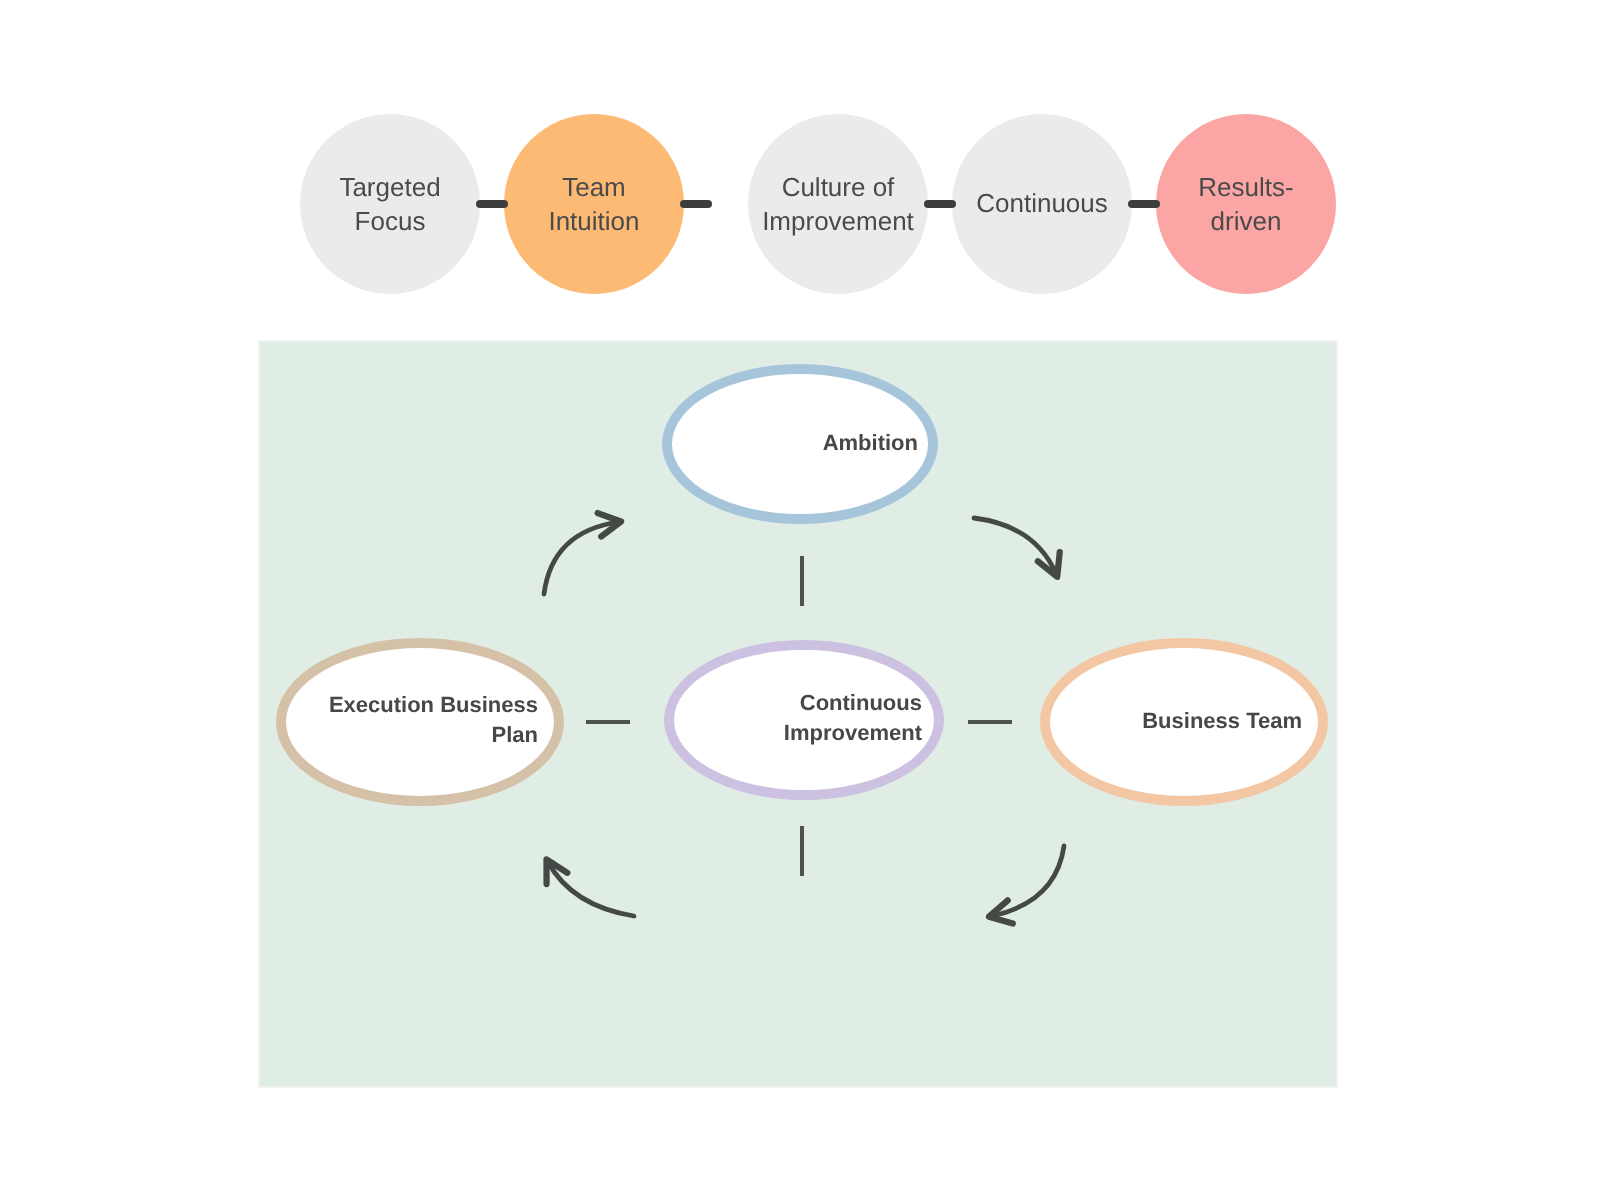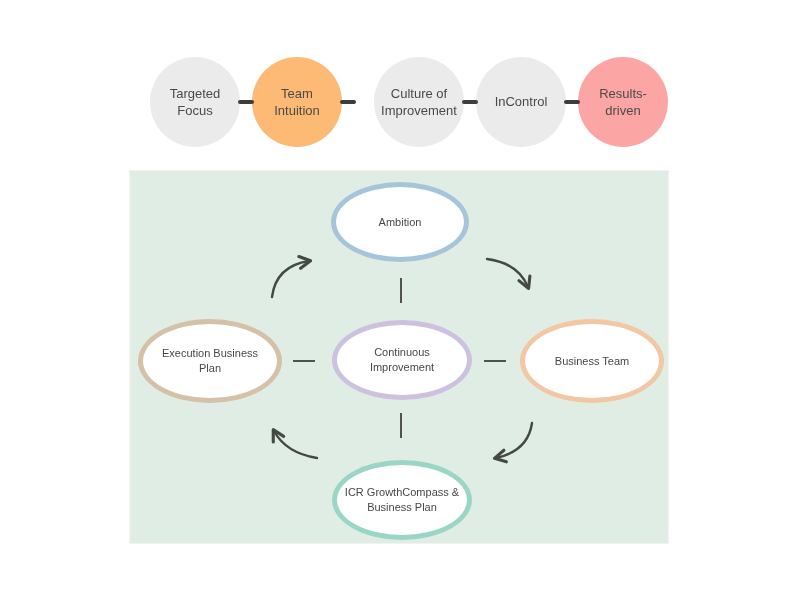--- a/index.html
+++ b/index.html
@@ -63,23 +63,23 @@
     border: 5px solid #ccc;
     border-radius: 50%;
     box-sizing: border-box;
     display: flex;
     align-items: center;
     justify-content: center;
   }
   .nlabel {
     display: block;
     width: 118px;
-    text-align: center;
+    text-align: right;
     font-size: 11px;
-    font-weight: 400;
+    font-weight: 700;
     line-height: 1.35;
     color: #474747;
   }
   #node-top    { left: 201px; top: 11px;  width: 138px; height: 80px; }
   #node-center { left: 202px; top: 149px; width: 140px; height: 80px; }
   #node-left   { left: 8px;   top: 148px; width: 144px; height: 84px; }
   #node-right  { left: 390px; top: 148px; width: 144px; height: 84px; }
   #node-bottom { left: 202px; top: 289px; width: 140px; height: 80px; }
 
   .conn { position: absolute; background: #4f524f; }
@@ -112,21 +112,21 @@
   <div class="vdash" style="background-color: rgb(61, 61, 61);"></div>
   <div class="vcircle" style="background-color: #fdba74;">
     <span class="vlabel w60">Team Intuition</span>
   </div>
   <div class="vdash" style="background-color: rgb(61, 61, 61);"></div>
   <div class="vcircle" style="background-color: rgb(235, 235, 235); margin-left: 20px;">
     <span class="vlabel w90">Culture of Improvement</span>
   </div>
   <div class="vdash" style="background-color: rgb(61, 61, 61);"></div>
   <div class="vcircle" style="background-color: rgb(235, 235, 235);">
-    <span class="vlabel w80">InControl</span>
+    <span class="vlabel w80">Continuous</span>
   </div>
   <div class="vdash" style="background-color: rgb(61, 61, 61);"></div>
   <div class="vcircle" style="background-color: #fca5a5;">
     <span class="vlabel w60">Results-driven</span>
   </div>
 </div>
 
 <div class="panel" style="background-color: rgb(224, 237, 228);">
 
   <svg class="arrows" viewBox="0 0 538 372" xmlns="http://www.w3.org/2000/svg">
@@ -145,23 +145,20 @@
   <div class="conn v" id="conn-bottom" style="background-color: rgb(79, 82, 79);"></div>
   <div class="conn h" id="conn-left" style="background-color: rgb(79, 82, 79);"></div>
   <div class="conn h" id="conn-right" style="background-color: rgb(79, 82, 79);"></div>
 
   <div class="node" id="node-top" style="border-color: rgb(167, 197, 218);">
     <span class="nlabel">Ambition</span>
   </div>
   <div class="node" id="node-right" style="border-color: rgb(243, 199, 164);">
     <span class="nlabel">Business Team</span>
   </div>
-  <div class="node" id="node-bottom" style="border-color: rgb(153, 214, 198);">
-    <span class="nlabel">ICR GrowthCompass &amp; Business Plan</span>
-  </div>
   <div class="node" id="node-left" style="border-color: rgb(213, 192, 168);">
     <span class="nlabel">Execution Business Plan</span>
   </div>
   <div class="node" id="node-center" style="border-color: rgb(205, 193, 225);">
     <span class="nlabel">Continuous Improvement</span>
   </div>
 
 </div>
 
 </body></html>

